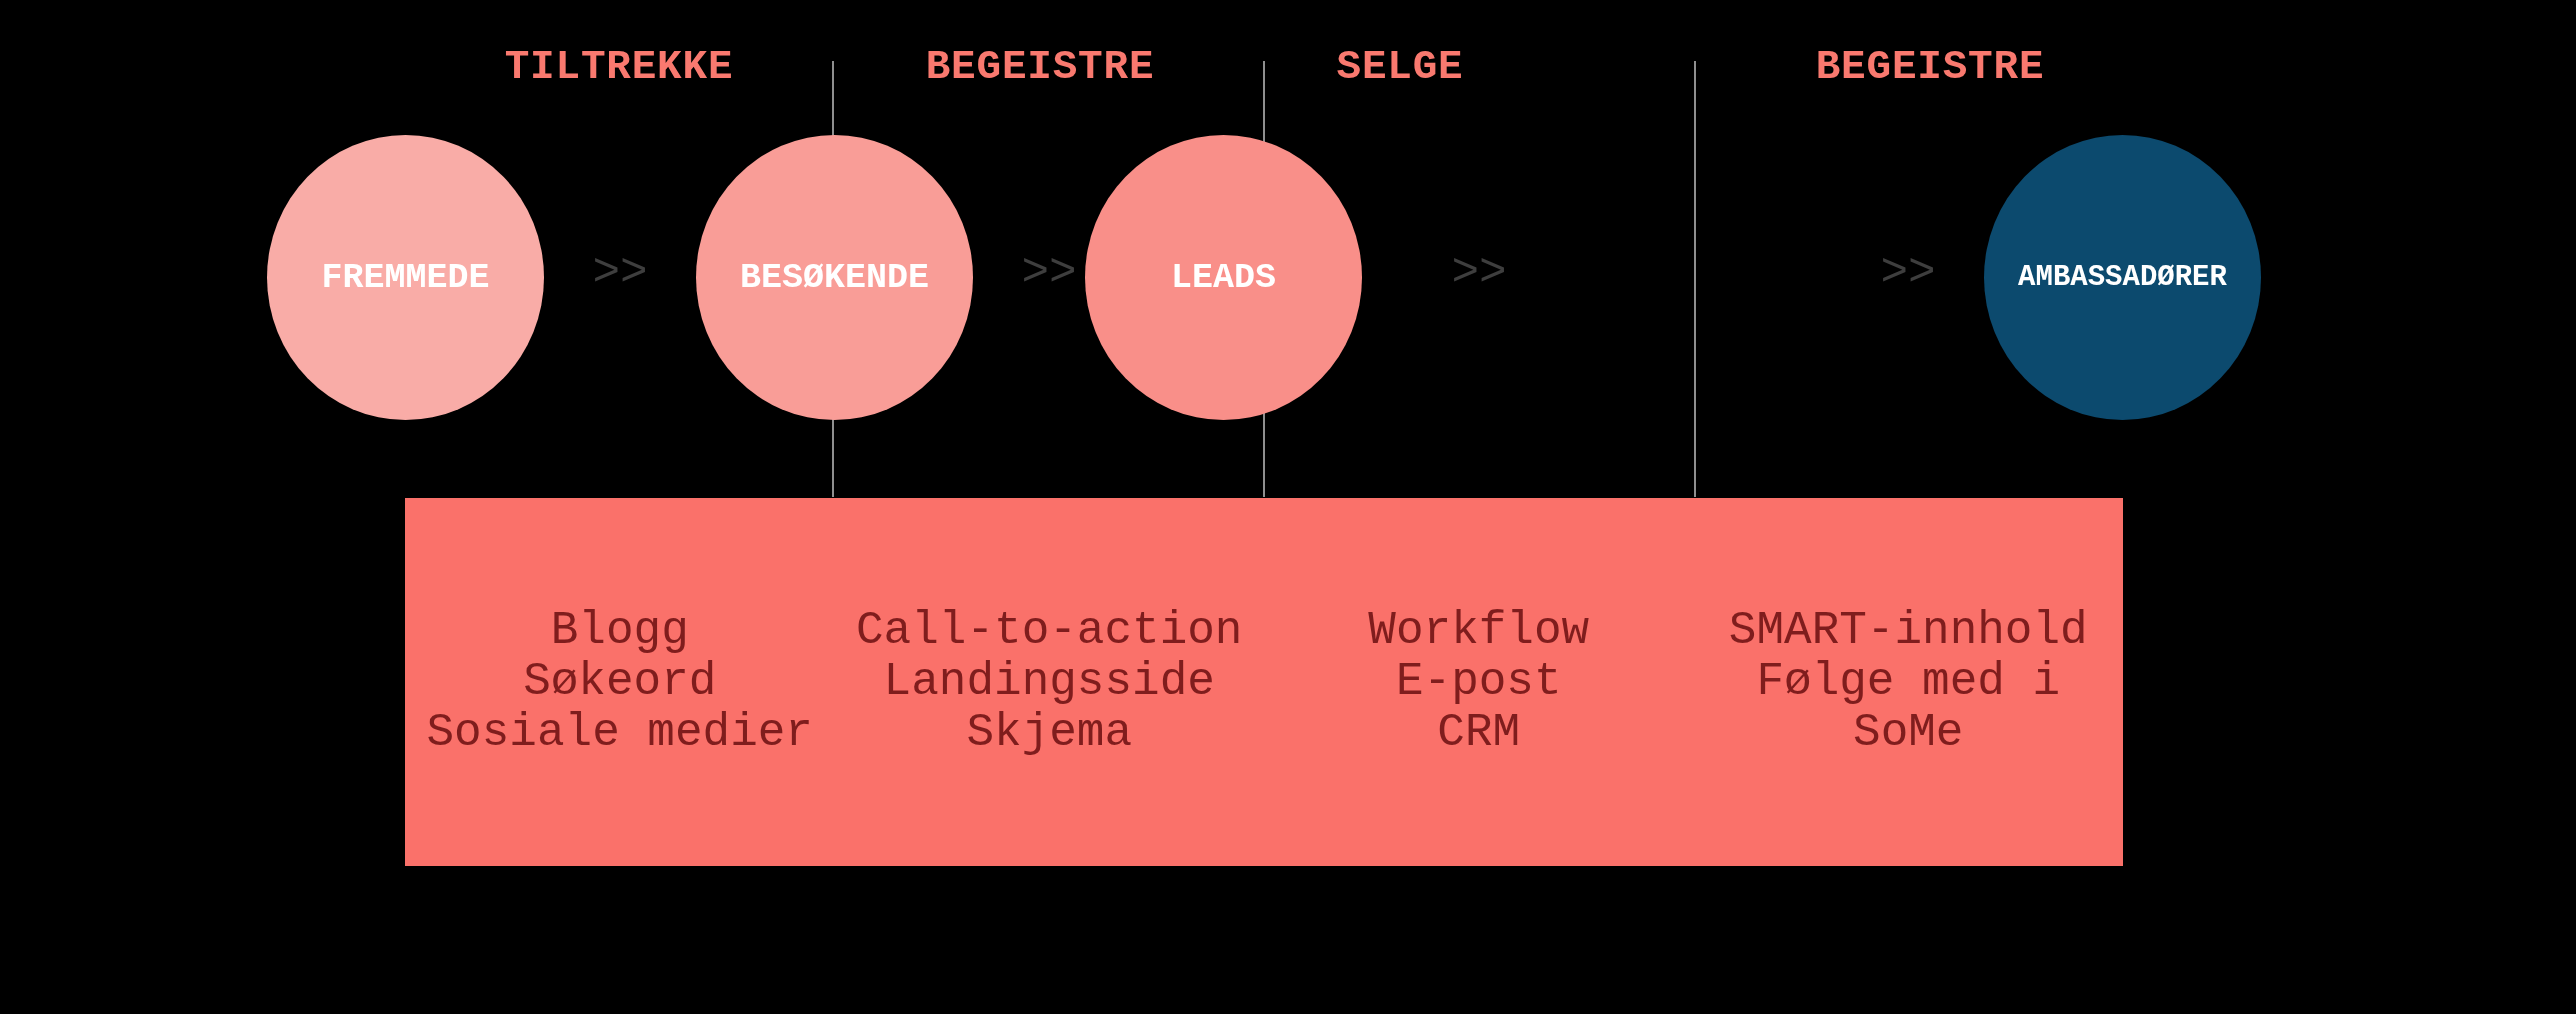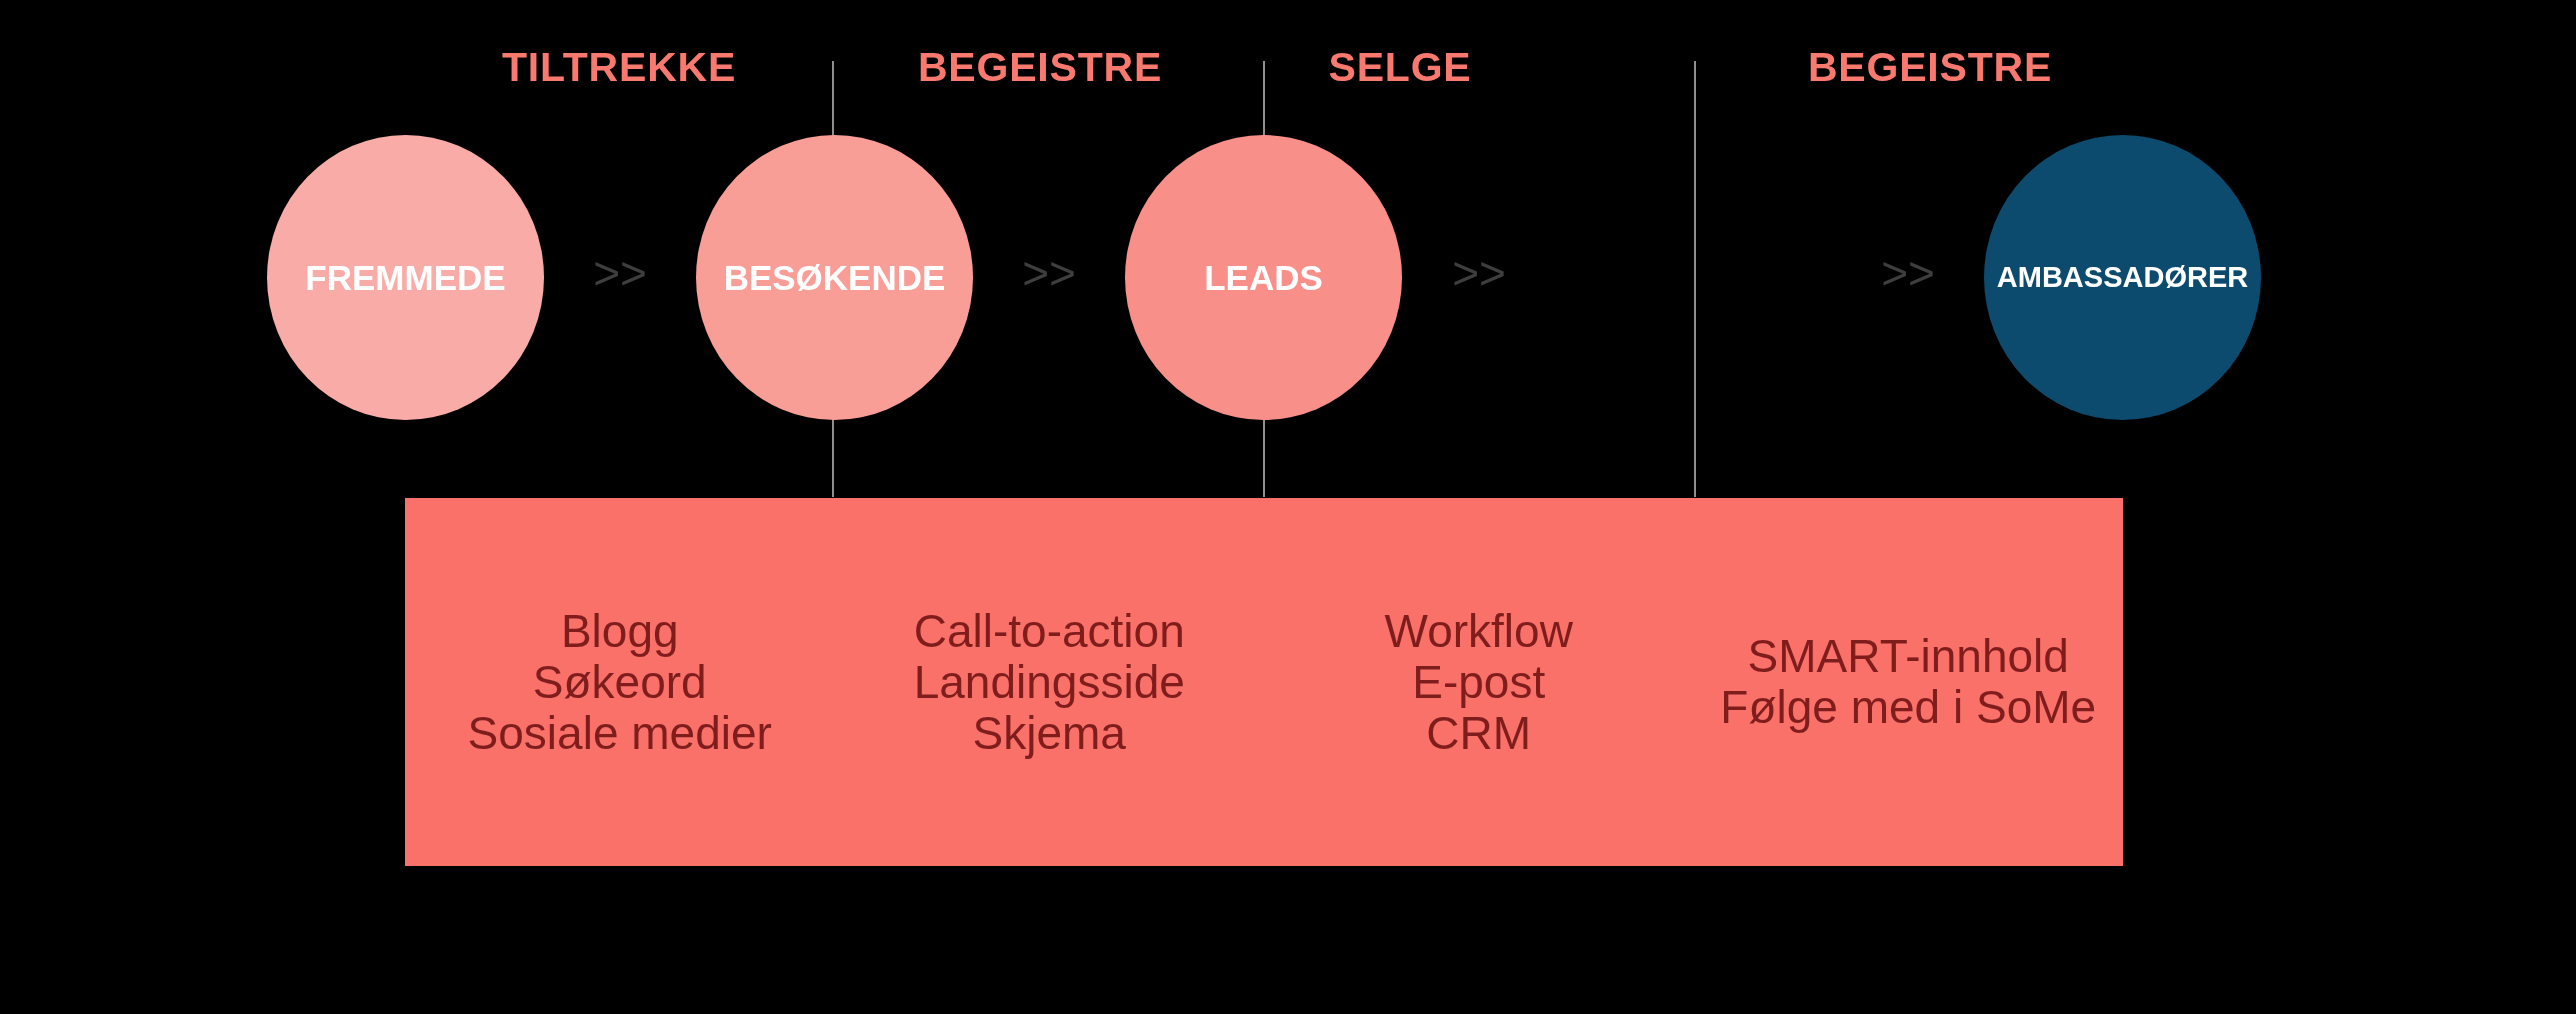--- a/index.html
+++ b/index.html
@@ -6,21 +6,21 @@
     margin: 0;
     padding: 0;
     background: #000000;
   }
   #canvas {
     position: relative;
     width: 2576px;
     height: 1006px;
     background: #000000;
     overflow: hidden;
-    font-family: Liberation Sans, sans-serif;
+    font-family: Liberation Mono, monospace;
   }
   .stage-label {
     position: absolute;
     top: 44px;
     transform: translateX(-50%);
     font-size: 41px;
     font-weight: bold;
     color: #F9796F;
     letter-spacing: 0.8px;
     white-space: nowrap;
@@ -53,21 +53,21 @@
     align-items: center;
     justify-content: center;
     color: #FFFFFF;
     font-weight: bold;
     font-size: 35px;
     white-space: nowrap;
     z-index: 2;
   }
   .circle.c1 { left: 267px; }
   .circle.c2 { left: 696px; }
-  .circle.c3 { left: 1125px; }
+  .circle.c3 { left: 1085px; }
   .circle.c4 { left: 1556px; }
   .circle.c5 { left: 1984px; font-size: 29px; }
 
   .arrow {
     position: absolute;
     top: 273px;
     transform: translate(-50%, -50%);
     font-size: 46px;
     font-weight: normal;
     color: #3E3E3E;

